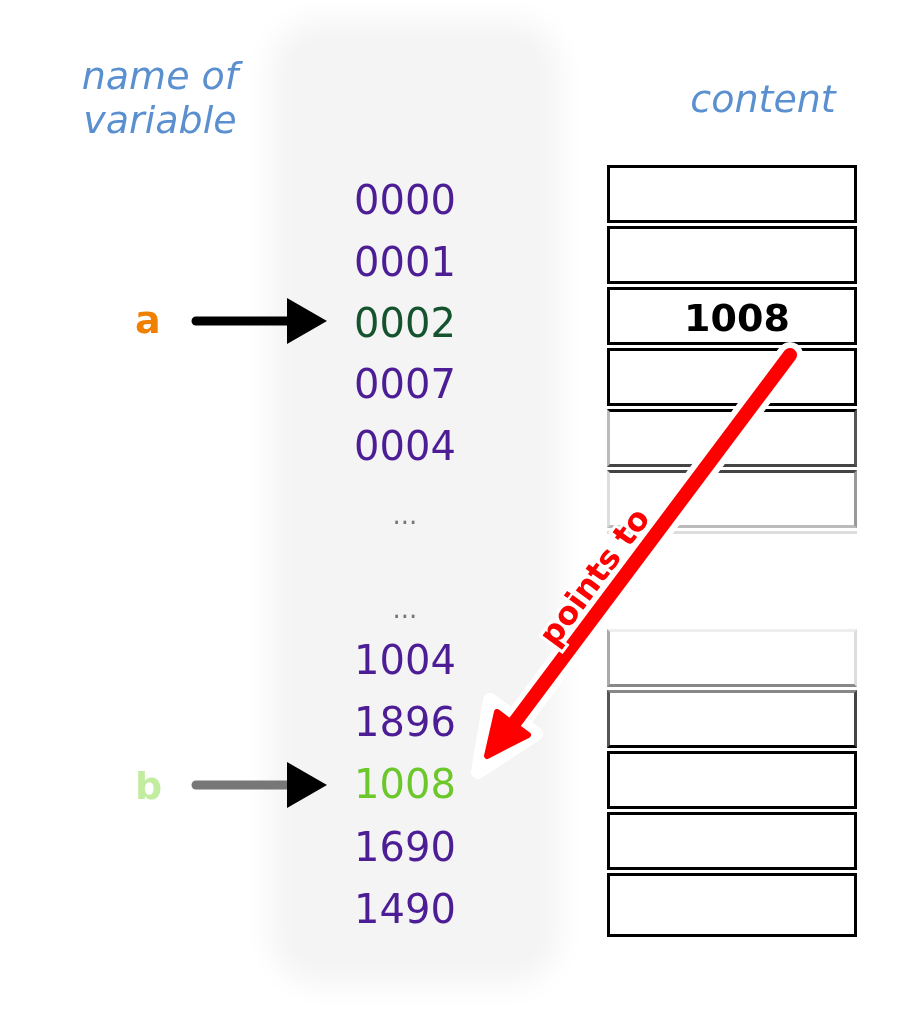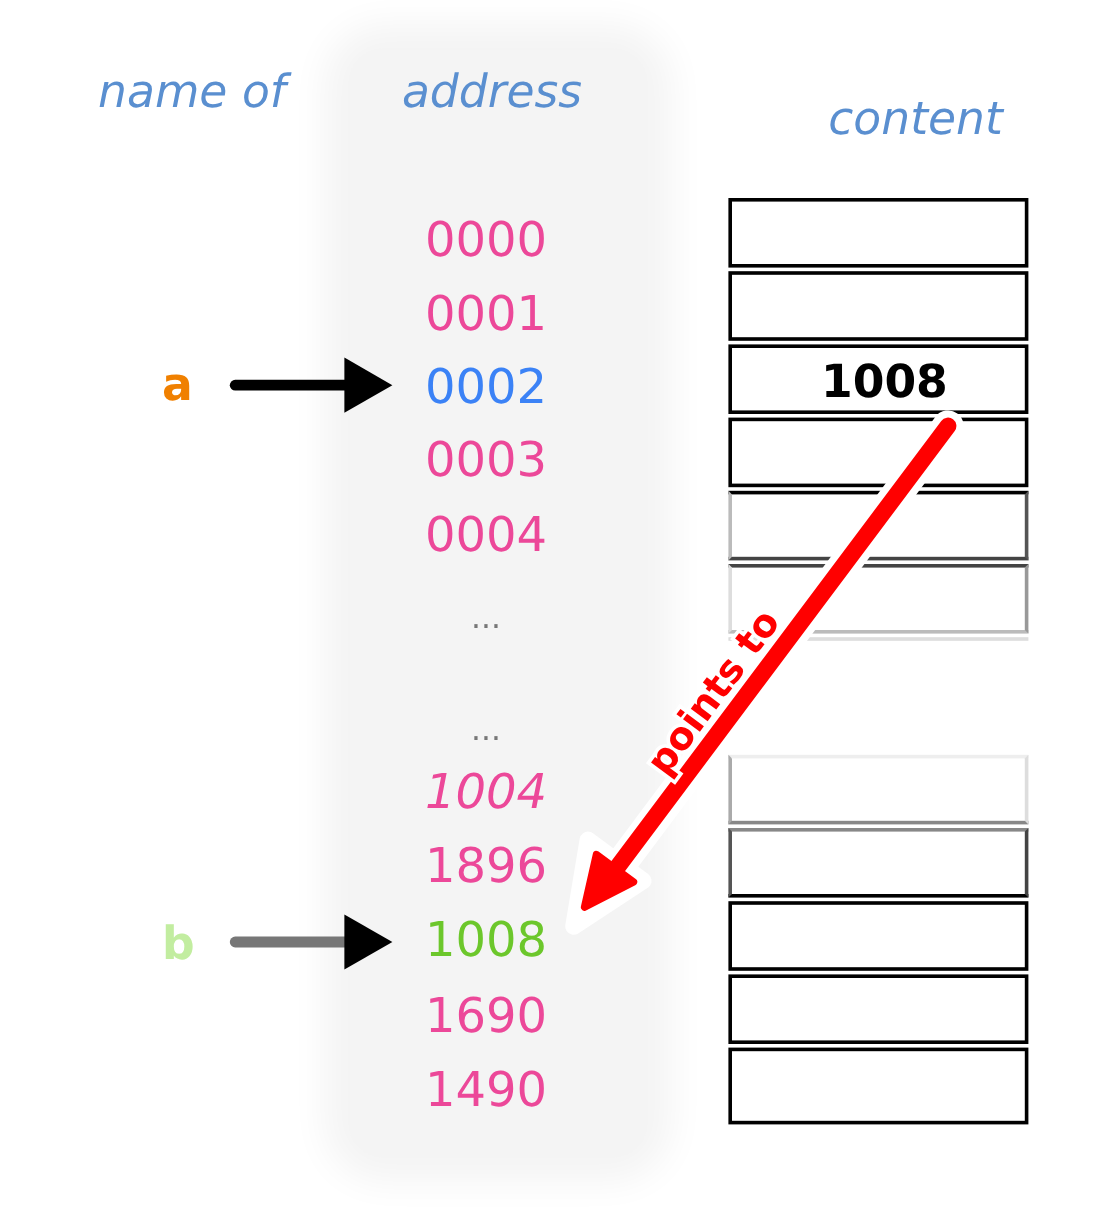--- a/index.html
+++ b/index.html
@@ -8,21 +8,21 @@
     position:absolute; left:290px; top:40px; width:250px; height:925px;
     background:#f4f4f4; border-radius:30px;
     box-shadow:0 0 30px 20px #f4f4f4;
   }
   .hdr {
     position:absolute; color:#5a8fd0; font-style:italic; font-size:38px;
     line-height:44px; text-align:center; font-family:"DejaVu Sans", sans-serif;
   }
   .addr {
     position:absolute; left:300px; width:210px; text-align:center;
-    font-size:40px; color:#ec4899; line-height:48px; font-family:"DejaVu Sans", sans-serif;
+    font-size:40px; color:#4c1d95; line-height:48px; font-family:"DejaVu Sans", sans-serif;
   }
   .ell {
     position:absolute; left:300px; width:210px; text-align:center;
     font-size:26px; color:#777; line-height:30px;
   }
   .var {
     position:absolute; font-weight:bold; font-size:38px; line-height:44px;
     font-family:"DejaVu Sans", sans-serif;
   }
   .cell {
@@ -35,34 +35,34 @@
   }
   svg { position:absolute; left:0; top:0; }
 </style>
 </head>
 <body>
 
 <div class="col-bg"></div>
 
 <div class="hdr" style="left:50px;top:54px;width:220px;font-style:italic;">
   <div>name of</div>
+  <div>variable</div>
 </div>
 <div class="hdr" style="left:300px;top:54px;width:220px;">
-  <div>address</div>
 </div>
 <div class="hdr" style="left:648px;top:77px;width:230px;">content</div>
 
 <div class="addr" style="top:176px;">0000</div>
 <div class="addr" style="top:238px;">0001</div>
-<div class="addr" style="top:299px;color:#3b82f6;">0002</div>
-<div class="addr" style="top:360px;">0003</div>
+<div class="addr" style="top:299px;color:#14532d;">0002</div>
+<div class="addr" style="top:360px;">0007</div>
 <div class="addr" style="top:422px;">0004</div>
 <div class="ell" style="top:500px;">...</div>
 <div class="ell" style="top:594px;">...</div>
-<div class="addr" style="top:636px;font-style:italic;">1004</div>
+<div class="addr" style="top:636px;">1004</div>
 <div class="addr" style="top:698px;">1896</div>
 <div class="addr" style="top:760px;color:#6cc72b;">1008</div>
 <div class="addr" style="top:823px;">1690</div>
 <div class="addr" style="top:885px;">1490</div>
 
 <div class="var" style="left:135px;top:298px;color:#f08000;">a</div>
 <div class="var" style="left:135px;top:764px;color:#c2eda0;">b</div>
 
 <div class="cell" style="top:165px;"></div>
 <div class="cell" style="top:226px;"></div>

